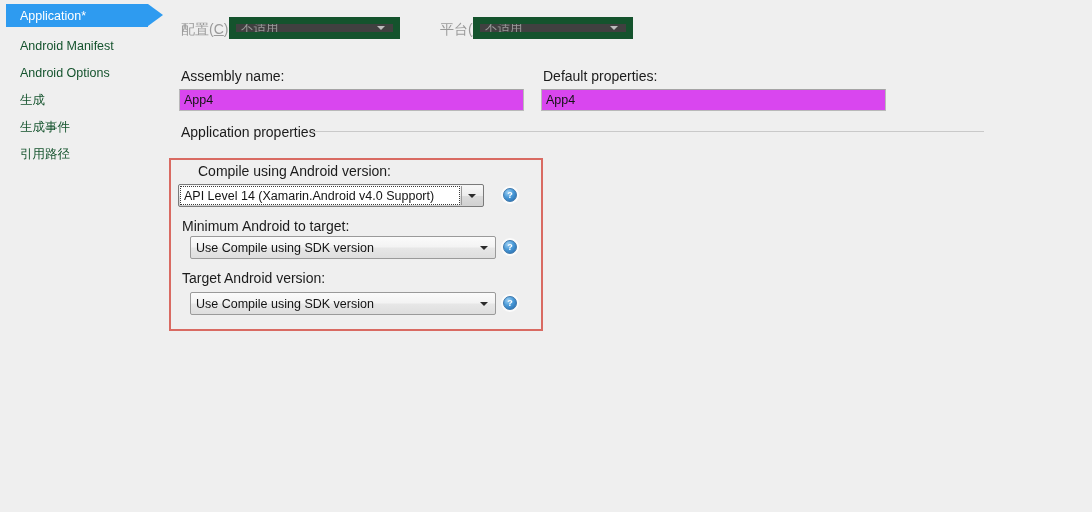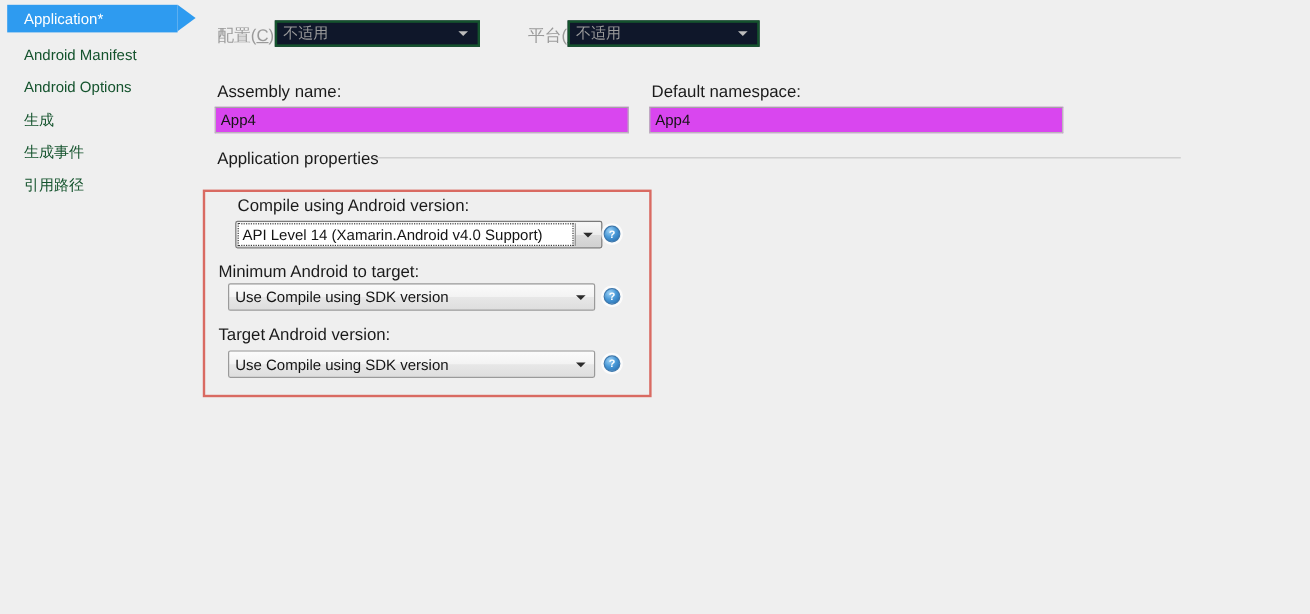--- a/index.html
+++ b/index.html
@@ -160,22 +160,22 @@
     background: linear-gradient(to bottom, #f7f7f7 0%, #ececec 50%, #dcdcdc 51%, #d1d1d1 100%);
     border-left: 1px solid #9a9a9a;
     box-sizing: border-box;
   }
   .combo.focused .combo-arrow {
     right: 7px;
   }
 
   
   .combo.disabled {
-    background: #0f172a;
-    border: 2px solid #14532d;
+    background: #404040;
+    border: 7px solid #14532d;
     border-radius: 0;
     color: #9b9b9b;
   }
   .combo.disabled .combo-arrow {
     border-top-color: #bdbdbd;
     right: 8px;
   }
 
   
   .group-header-label {
@@ -263,31 +263,31 @@
   </div>
 
   <div class="combo disabled" style="left:473px; top:17px; width:160px; height:22px;">
     <div class="combo-text">不适用</div>
     <div class="combo-arrow"></div>
   </div>
 
   <div class="field-label" style="left:181px; top:69px;">Assembly name:</div>
   <div class="textbox" style="left:179px; top:89px; width:345px; height:22px;">App4</div>
 
-  <div class="field-label" style="left:543px; top:69px;">Default namespace:</div>
+  <div class="field-label" style="left:543px; top:69px;">Default properties:</div>
   <div class="textbox" style="left:541px; top:89px; width:345px; height:22px;">App4</div>
 
   <div class="group-header-label" style="left:181px; top:124px;">Application properties</div>
   <div class="group-rule" style="left:312px; top:131px; width:672px;"></div>
 
   <div id="red-box"></div>
 
   <div class="field-label" style="left:182px; top:164px;margin-left:16px;">Compile using Android version:</div>
 
-  <div class="combo focused" style="left:196px; top:184px; width:306px; height:23px;">
+  <div class="combo focused" style="left:178px; top:184px; width:306px; height:23px;">
     <div class="combo-editarea"></div>
     <div class="combo-btn"></div>
     <div class="combo-text">API Level 14 (Xamarin.Android v4.0 Support)</div>
     <div class="combo-arrow"></div>
   </div>
 
   <div class="help-icon" style="left:503px; top:188px;">
     <span>?</span>
   </div>
 

